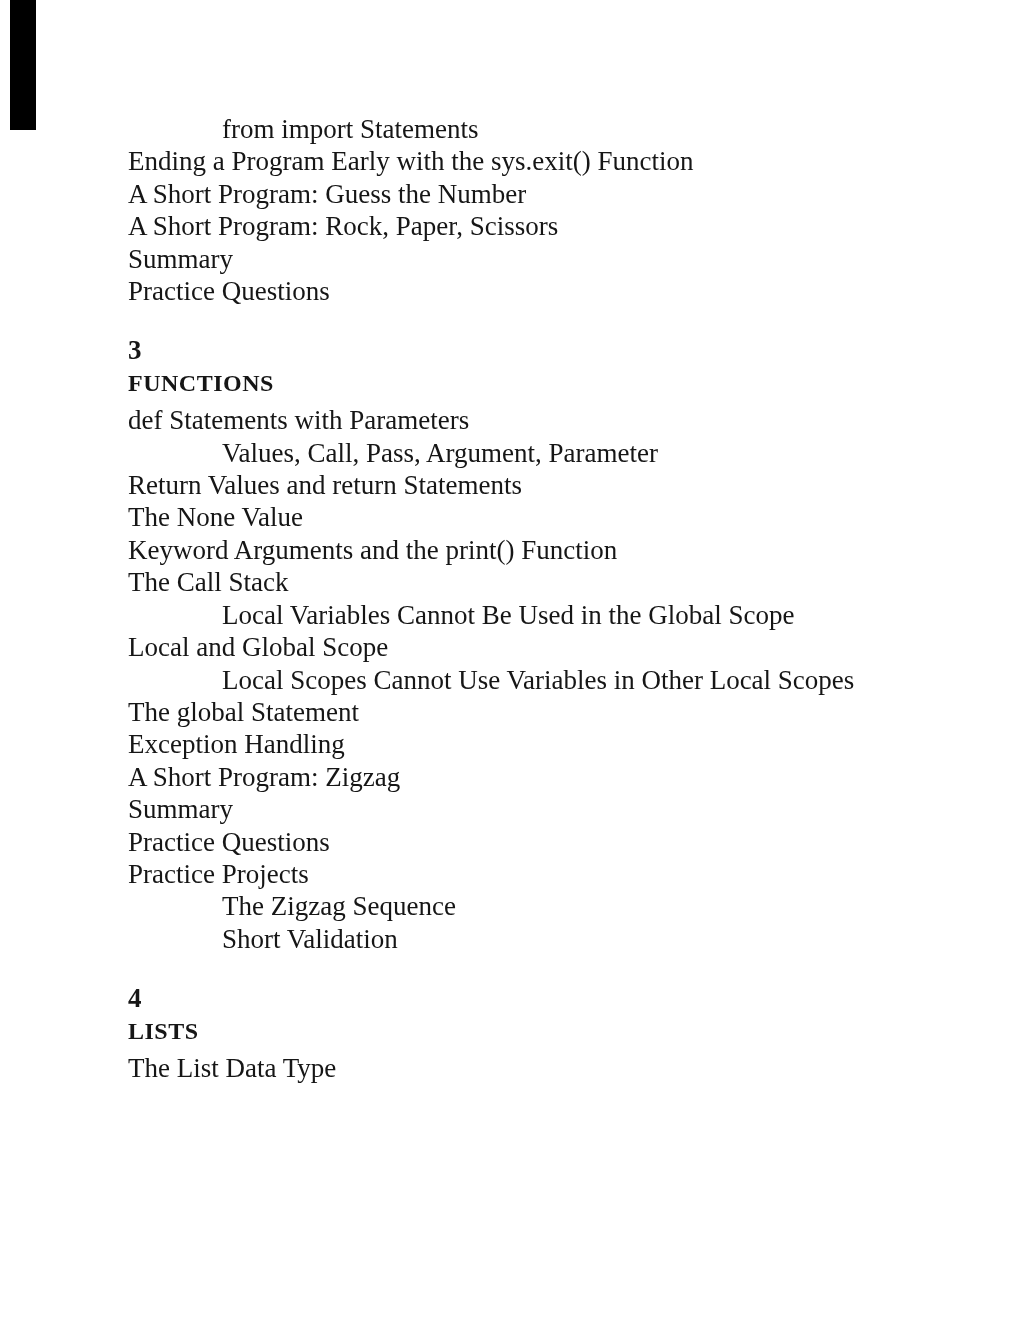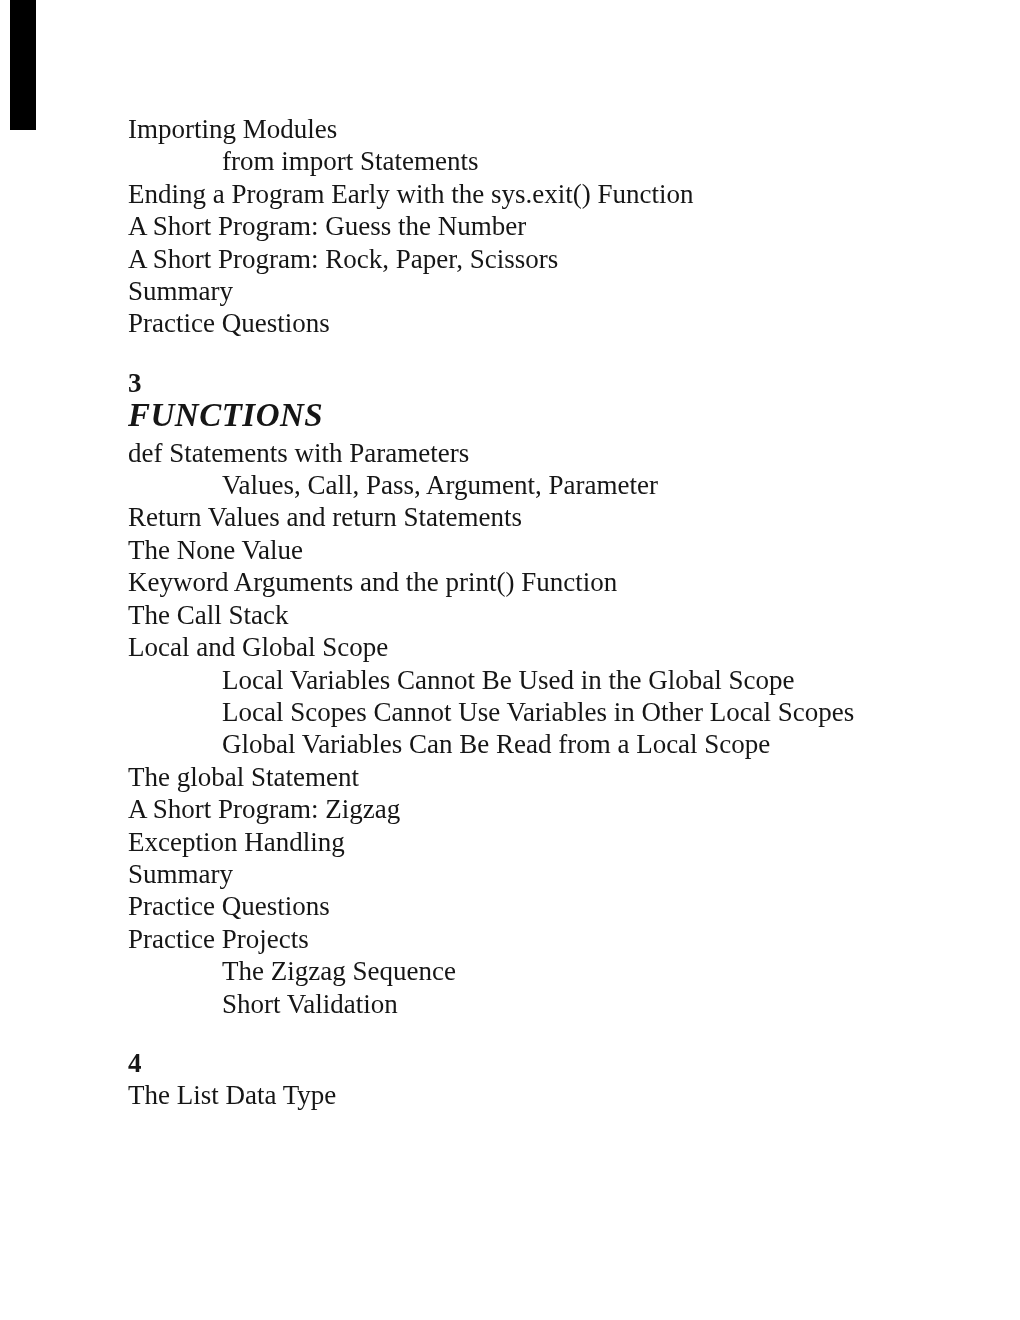--- a/index.html
+++ b/index.html
@@ -34,71 +34,69 @@
     margin-top: 27px;
   }
   .chapter-number {
     font-weight: bold;
     font-size: 27px;
     line-height: 32.4px;
     white-space: nowrap;
   }
   .chapter-title {
     font-weight: bold;
-    font-size: 33px;
+    font-size: 24px;
     line-height: 32.4px;
     letter-spacing: 0.5px;
     margin-bottom: 5px;
     white-space: nowrap;
-    font-style: italic;
   }
   .toc-entry {
     font-size: 27px;
     line-height: 32.4px;
     white-space: nowrap;
   }
   .toc-entry.indent {
     padding-left: 94px;
   }
 </style>
 </head>
 <body style="background: rgb(255, 255, 255); color: rgb(22, 22, 22);">
 
 <div class="page">
   <div class="bookmark-bar" style="background: rgb(0, 0, 0);"></div>
   <nav class="toc" id="toc-root">
       <div class="toc-section">
-        <div class="toc-entry">Importing Modules</div>
         <div class="toc-entry indent">from import Statements</div>
         <div class="toc-entry">Ending a Program Early with the sys.exit() Function</div>
         <div class="toc-entry">A Short Program: Guess the Number</div>
         <div class="toc-entry">A Short Program: Rock, Paper, Scissors</div>
         <div class="toc-entry">Summary</div>
         <div class="toc-entry">Practice Questions</div>
       </div>
       <div class="toc-section with-heading">
         <div class="chapter-number">3</div>
         <div class="chapter-title">FUNCTIONS</div>
         <div class="toc-entry">def Statements with Parameters</div>
         <div class="toc-entry indent">Values, Call, Pass, Argument, Parameter</div>
         <div class="toc-entry">Return Values and return Statements</div>
         <div class="toc-entry">The None Value</div>
         <div class="toc-entry">Keyword Arguments and the print() Function</div>
         <div class="toc-entry">The Call Stack</div>
+        <div class="toc-entry indent">Local Variables Cannot Be Used in the Global Scope</div>
         <div class="toc-entry">Local and Global Scope</div>
-        <div class="toc-entry indent">Local Variables Cannot Be Used in the Global Scope</div>
         <div class="toc-entry indent">Local Scopes Cannot Use Variables in Other Local Scopes</div>
-        <div class="toc-entry indent">Global Variables Can Be Read from a Local Scope</div>
         <div class="toc-entry">The global Statement</div>
+        <div class="toc-entry">Exception Handling</div>
         <div class="toc-entry">A Short Program: Zigzag</div>
-        <div class="toc-entry">Exception Handling</div>
         <div class="toc-entry">Summary</div>
         <div class="toc-entry">Practice Questions</div>
         <div class="toc-entry">Practice Projects</div>
         <div class="toc-entry indent">The Zigzag Sequence</div>
         <div class="toc-entry indent">Short Validation</div>
       </div>
       <div class="toc-section with-heading">
         <div class="chapter-number">4</div>
+        <div class="chapter-title">LISTS</div>
         <div class="toc-entry">The List Data Type</div>
       </div>
     </nav>
 </div>
 
 </body></html>

